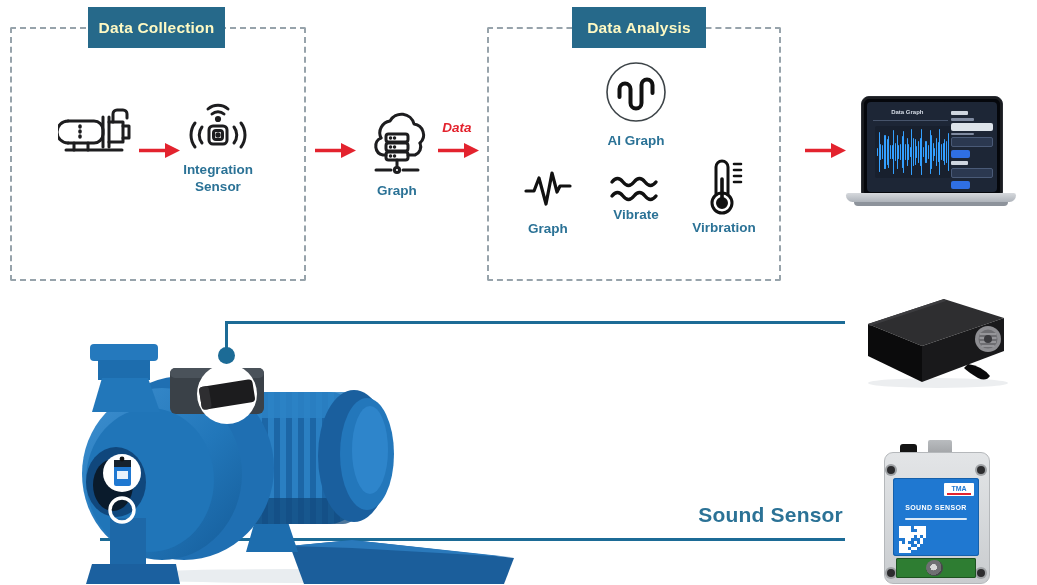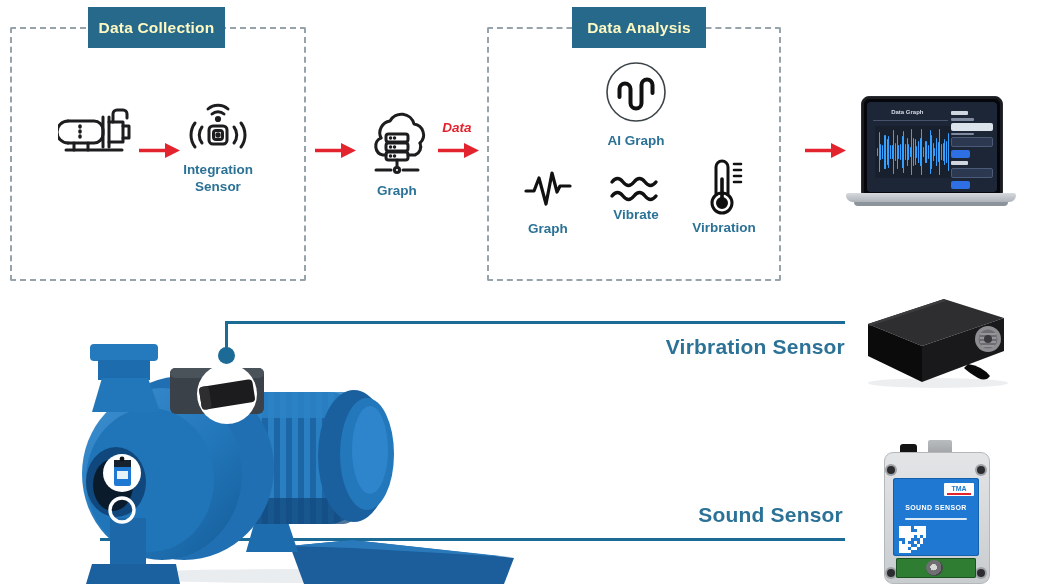--- a/index.html
+++ b/index.html
@@ -232,23 +232,20 @@
         </div>
       </div>
     </div>
     <div class="abs laptop-base" style="left:0;top:100px;width:170px;height:9px;"></div>
     <div class="abs laptop-lip" style="left:8px;top:109px;width:154px;height:4px;"></div>
   </div>
 
   <div class="abs cline" style="left:226px;top:321px;width:619px;height:3px;"></div>
   <div class="abs cline" style="left:224.5px;top:321px;width:3px;height:29px;"></div>
   <div class="abs cdot" style="left:217.5px;top:347px;"></div>
-  <div class="abs big-lbl" style="left:620px;top:335px;width:225px;">
-    <span>Virbration Sensor</span>
-  </div>
 
   <svg class="abs" style="left:856px;top:294px;" width="158" height="96" viewBox="0 0 158 96">
     <ellipse cx="82" cy="89" rx="70" ry="5" fill="#ECEEF0"></ellipse>
     <polygon points="12,30 88,5 148,24 66,52" fill="#2E2E30"></polygon>
     <polygon points="12,30 66,52 66,88 12,62" fill="#0B0B0C"></polygon>
     <polygon points="66,52 148,24 148,57 66,88" fill="#19191B"></polygon>
     <polygon points="12,30 88,5 90,7 14,32" fill="#3C3C3F"></polygon>
     <circle cx="132" cy="45" r="13" fill="#8E8E92"></circle>
     <circle cx="132" cy="45" r="9.5" fill="#6E6E72"></circle>
     <path d="M124 40 h16 M123.5 44 h17 M124 48 h16 M125.5 52 h13" stroke="#A3A3A7" stroke-width="1.4"></path>

